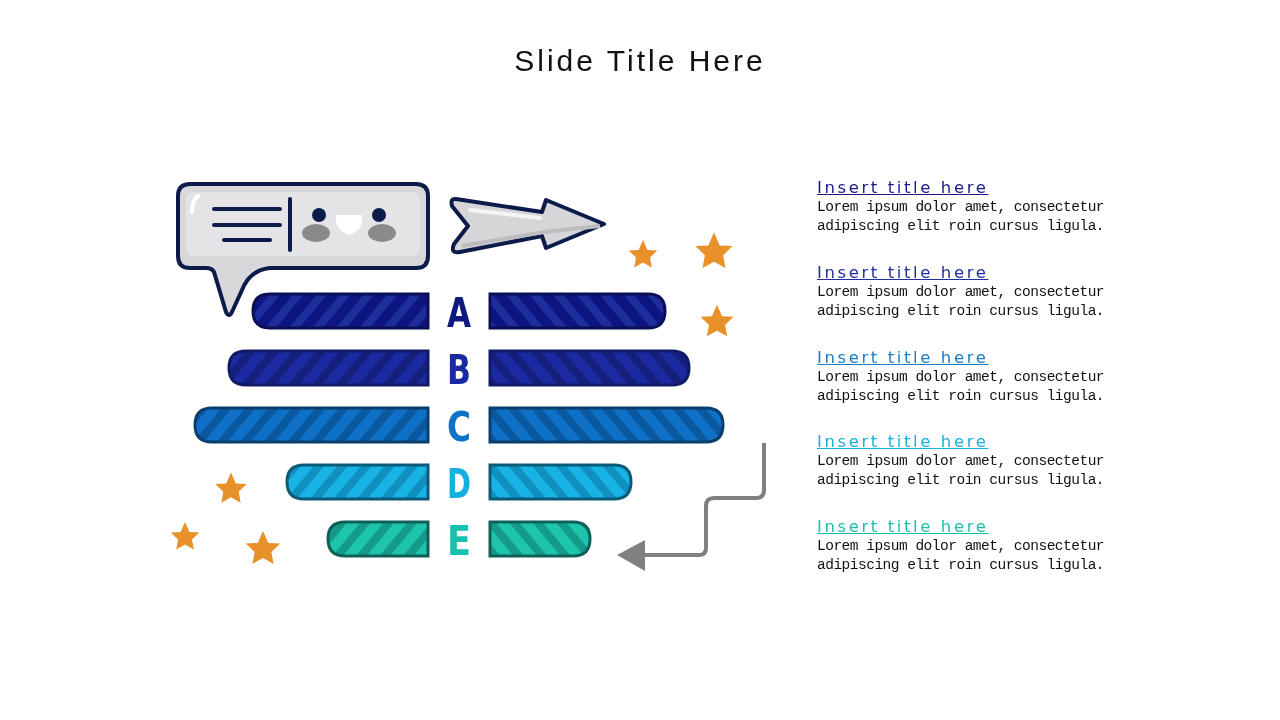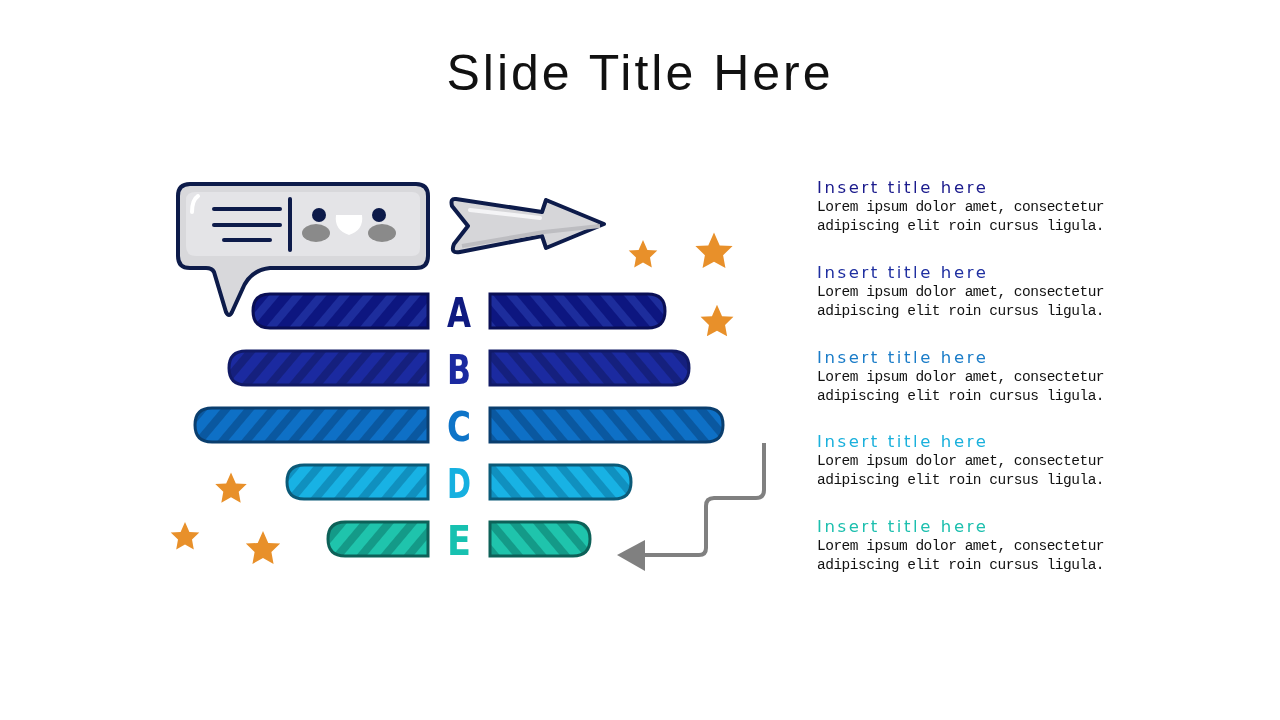--- a/index.html
+++ b/index.html
@@ -1,21 +1,21 @@
 <!DOCTYPE html>
 <html><head>
 <meta charset="utf-8">
 <style>
   html, body { margin:0; padding:0; background:#ffffff; }
   body { width:1280px; height:720px; position:relative; overflow:hidden; font-family:"DejaVu Sans", sans-serif; }
-  .slide-title { position:absolute; left:0; top:44px; width:1280px; text-align:center; font-family:"Liberation Sans", sans-serif; font-size:50px; letter-spacing:3px; color:#111111; }
+  .slide-title { position:absolute; left:0; top:44px; width:1280px; text-align:center; font-family:"Liberation Sans", sans-serif; font-size:30px; letter-spacing:3px; color:#111111; }
   svg.art { position:absolute; left:0; top:0; }
   .items { position:absolute; left:817px; top:178px; width:320px; }
   .item { position:absolute; left:0; width:320px; }
-  .item-title { font-family:"DejaVu Sans", sans-serif; font-size:16.5px; letter-spacing:2.6px; line-height:20px; }
+  .item-title { font-family:"DejaVu Sans", sans-serif; font-size:16.5px; letter-spacing:2.6px; line-height:20px;text-decoration:underline; }
   .item-body { font-family:Liberation Mono, monospace; font-size:14.5px; color:#111; line-height:19px; letter-spacing:-0.5px; }
   .letter { font-family:"DejaVu Sans", sans-serif; font-weight:bold; }
 </style>
 </head>
 <body>
 
 <div class="slide-title">Slide Title Here</div>
 
 <svg class="art" width="1280" height="720" viewBox="0 0 1280 720">
   <defs>

